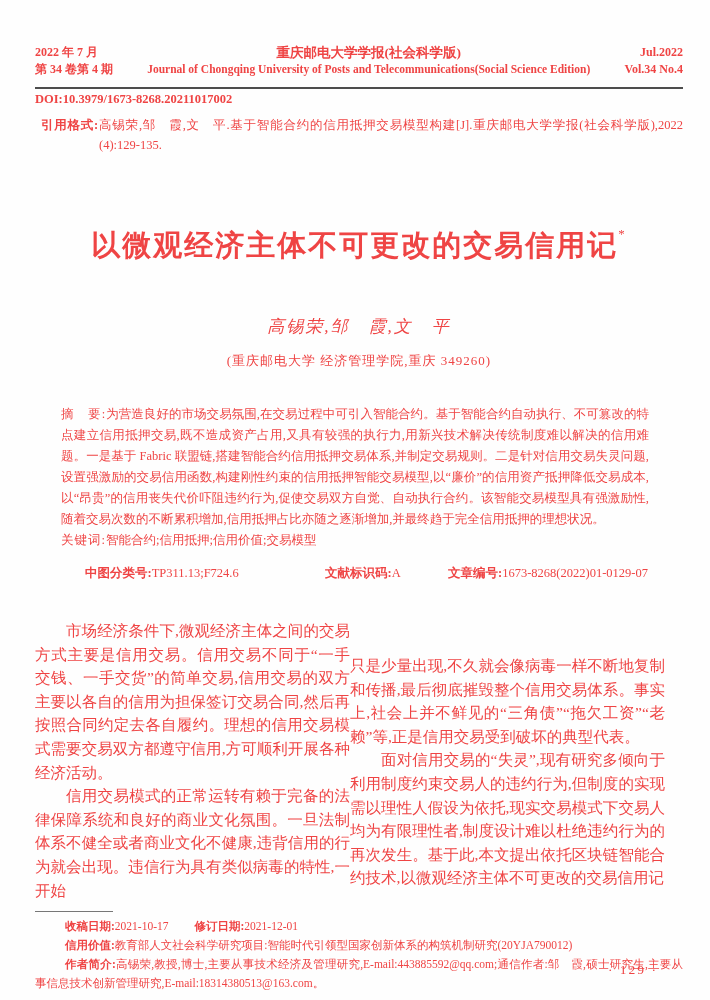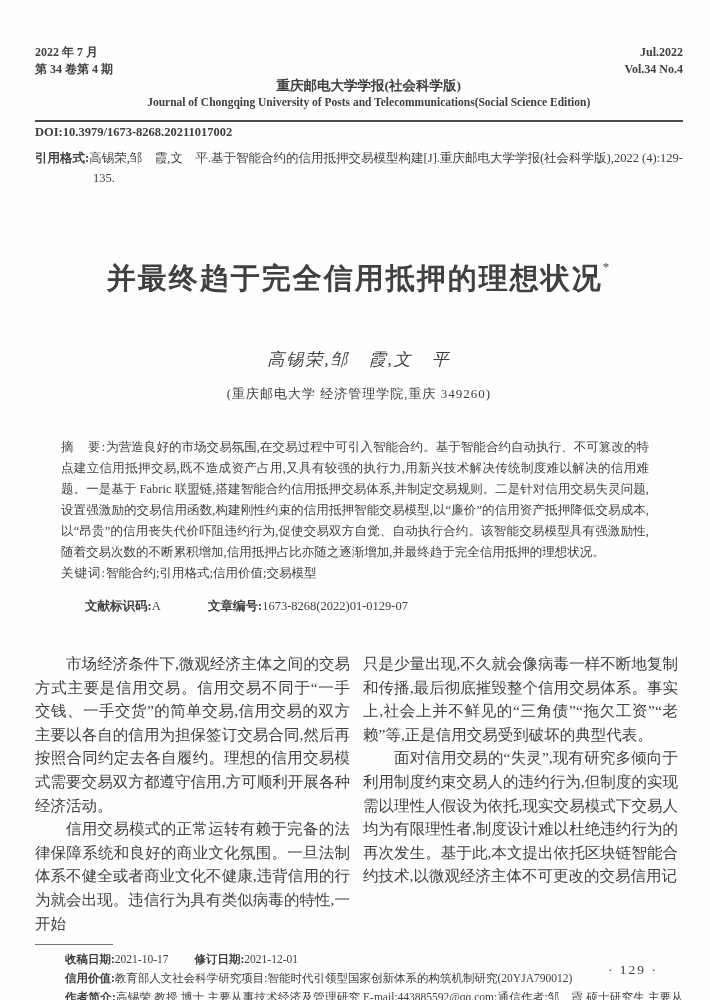--- a/index.html
+++ b/index.html
@@ -1,57 +1,57 @@
 <!DOCTYPE html>
 <html lang="zh"><head>
 <meta charset="utf-8">
 <style>
   html,body{margin:0;padding:0;background:#e8e8e8;}
   .page{
     position:relative;
     width:710px;height:1000px;
     margin:0 auto;
     background:#fefefe;
-    color:#404040;
+    color:#ef4444;
     font-family:"Liberation Serif","DejaVu Serif",serif;
     box-sizing:border-box;
     padding:44px 27px 0 35px;
     overflow:hidden;
   }
   
   .jheader{display:flex;justify-content:space-between;align-items:flex-start;font-weight:bold;}
   .jh-left{font-size:12px;line-height:17px;white-space:nowrap;}
   .jh-center{flex:1;text-align:center;}
-  .jh-cn{font-size:13.5px;line-height:17px;margin-top:33px;}
+  .jh-cn{font-size:13.5px;line-height:17px;}
   .jh-en{font-size:11.5px;line-height:17px;}
   .jh-right{font-size:12px;line-height:17px;text-align:right;white-space:nowrap;}
   .jh-rule{height:0;border-top:2.6px solid #4d4d4d;margin-top:9px;}
   
   .doi{margin-top:1px;font-size:12.5px;font-weight:bold;line-height:18px;}
-  .citation{margin-top:7px;font-size:12.5px;line-height:20px;padding-left:58px;text-indent:-58px;text-align:justify;}
+  .citation{margin-top:7px;font-size:12.5px;line-height:20px;padding-left:58px;text-indent:-58px;text-align:justify;margin-left:6px;}
   .citation b{font-weight:bold;}
   
   .title{margin-top:72px;text-align:center;font-size:29px;font-weight:bold;letter-spacing:2px;line-height:36px;}
   .title sup{font-size:13px;font-weight:normal;vertical-align:top;line-height:1;}
   .authors{margin-top:52px;text-align:center;font-size:17px;letter-spacing:2px;font-style:italic;}
   .affil{margin-top:14px;text-align:center;font-size:13px;letter-spacing:1px;}
   
   .meta-block{margin:34px 0 0 26px;width:588px;}
   .abstract{font-size:12.5px;line-height:21px;text-align:justify;margin:0;}
   .abstract b,.keywords b{font-weight:normal;letter-spacing:1px;}
   .keywords{font-size:12.5px;line-height:21px;margin:0;}
   .classrow{display:flex;margin:13px 0 0 50px;font-size:12.5px;line-height:18px;white-space:nowrap;}
   .classrow .c1{width:240px;}
   .classrow .c2{width:123px;}
   .classrow b{font-weight:bold;}
   
-  .bodycols{display:flex;gap:13px;margin-top:37px;}
+  .bodycols{display:flex;margin-top:37px;}
   .col{width:315px;font-size:15.5px;line-height:23.6px;text-align:justify;}
   .col p{margin:0;text-indent:2em;}
-  .col p.cont{text-indent:0;}
+  .col p.cont{text-indent:0;margin-top:35px;}
   
   .fn-rule{width:78px;border-top:1.4px solid #777;margin-top:9px;}
   .footnote{margin-top:5px;font-size:11.5px;line-height:19px;}
   .footnote p{margin:0;text-indent:30px;text-align:justify;}
   .footnote p.first{text-indent:17px;}
   .footnote b{font-weight:bold;}
   .fn-mark{display:inline-block;width:13px;font-size:12px;}
   .fn-gap{display:inline-block;width:26px;}
   .pageno{position:absolute;right:52px;bottom:22px;font-size:13.5px;letter-spacing:2px;}
 </style>
@@ -72,30 +72,31 @@
     <div class="jh-right">
       <div>Jul.2022</div>
       <div>Vol.34 No.4</div>
     </div>
   </div>
   <div class="jh-rule"></div>
 
   <div class="doi"><span>DOI:</span><span>10.3979/1673-8268.20211017002</span></div>
   <div class="citation"><b>引用格式:</b><span>高锡荣,邹　霞,文　平.基于智能合约的信用抵押交易模型构建[J].重庆邮电大学学报(社会科学版),2022 (4):129-135.</span></div>
 
-  <div class="title"><span>并最终趋于完全信用抵押的理想状况</span><sup>*</sup></div>
+  <div class="title"><span>以微观经济主体不可更改的交易信用记</span><sup>*</sup></div>
   <div class="authors">高锡荣,邹　霞,文　平</div>
   <div class="affil">(重庆邮电大学 经济管理学院,重庆 349260)</div>
 
   <div class="meta-block">
     <p class="abstract"><b>摘　要:</b><span>为营造良好的市场交易氛围,在交易过程中可引入智能合约。基于智能合约自动执行、不可篡改的特点建立信用抵押交易,既不造成资产占用,又具有较强的执行力,用新兴技术解决传统制度难以解决的信用难题。一是基于 Fabric 联盟链,搭建智能合约信用抵押交易体系,并制定交易规则。二是针对信用交易失灵问题,设置强激励的交易信用函数,构建刚性约束的信用抵押智能交易模型,以“廉价”的信用资产抵押降低交易成本,以“昂贵”的信用丧失代价吓阻违约行为,促使交易双方自觉、自动执行合约。该智能交易模型具有强激励性,随着交易次数的不断累积增加,信用抵押占比亦随之逐渐增加,并最终趋于完全信用抵押的理想状况。</span></p>
-    <p class="keywords"><b>关键词:</b><span>智能合约;引用格式;信用价值;交易模型</span></p>
+    <p class="keywords"><b>关键词:</b><span>智能合约;信用抵押;信用价值;交易模型</span></p>
   </div>
 
   <div class="classrow">
+    <span class="c1"><b>中图分类号:</b><span>TP311.13;F724.6</span></span>
     <span class="c2"><b>文献标识码:</b><span>A</span></span>
     <span class="c3"><b>文章编号:</b><span>1673-8268(2022)01-0129-07</span></span>
   </div>
 
   <div class="bodycols">
     <div class="col">
       <p>市场经济条件下,微观经济主体之间的交易方式主要是信用交易。信用交易不同于“一手交钱、一手交货”的简单交易,信用交易的双方主要以各自的信用为担保签订交易合同,然后再按照合同约定去各自履约。理想的信用交易模式需要交易双方都遵守信用,方可顺利开展各种经济活动。</p>
       <p>信用交易模式的正常运转有赖于完备的法律保障系统和良好的商业文化氛围。一旦法制体系不健全或者商业文化不健康,违背信用的行为就会出现。违信行为具有类似病毒的特性,一开始</p>
     </div>
     <div class="col">

